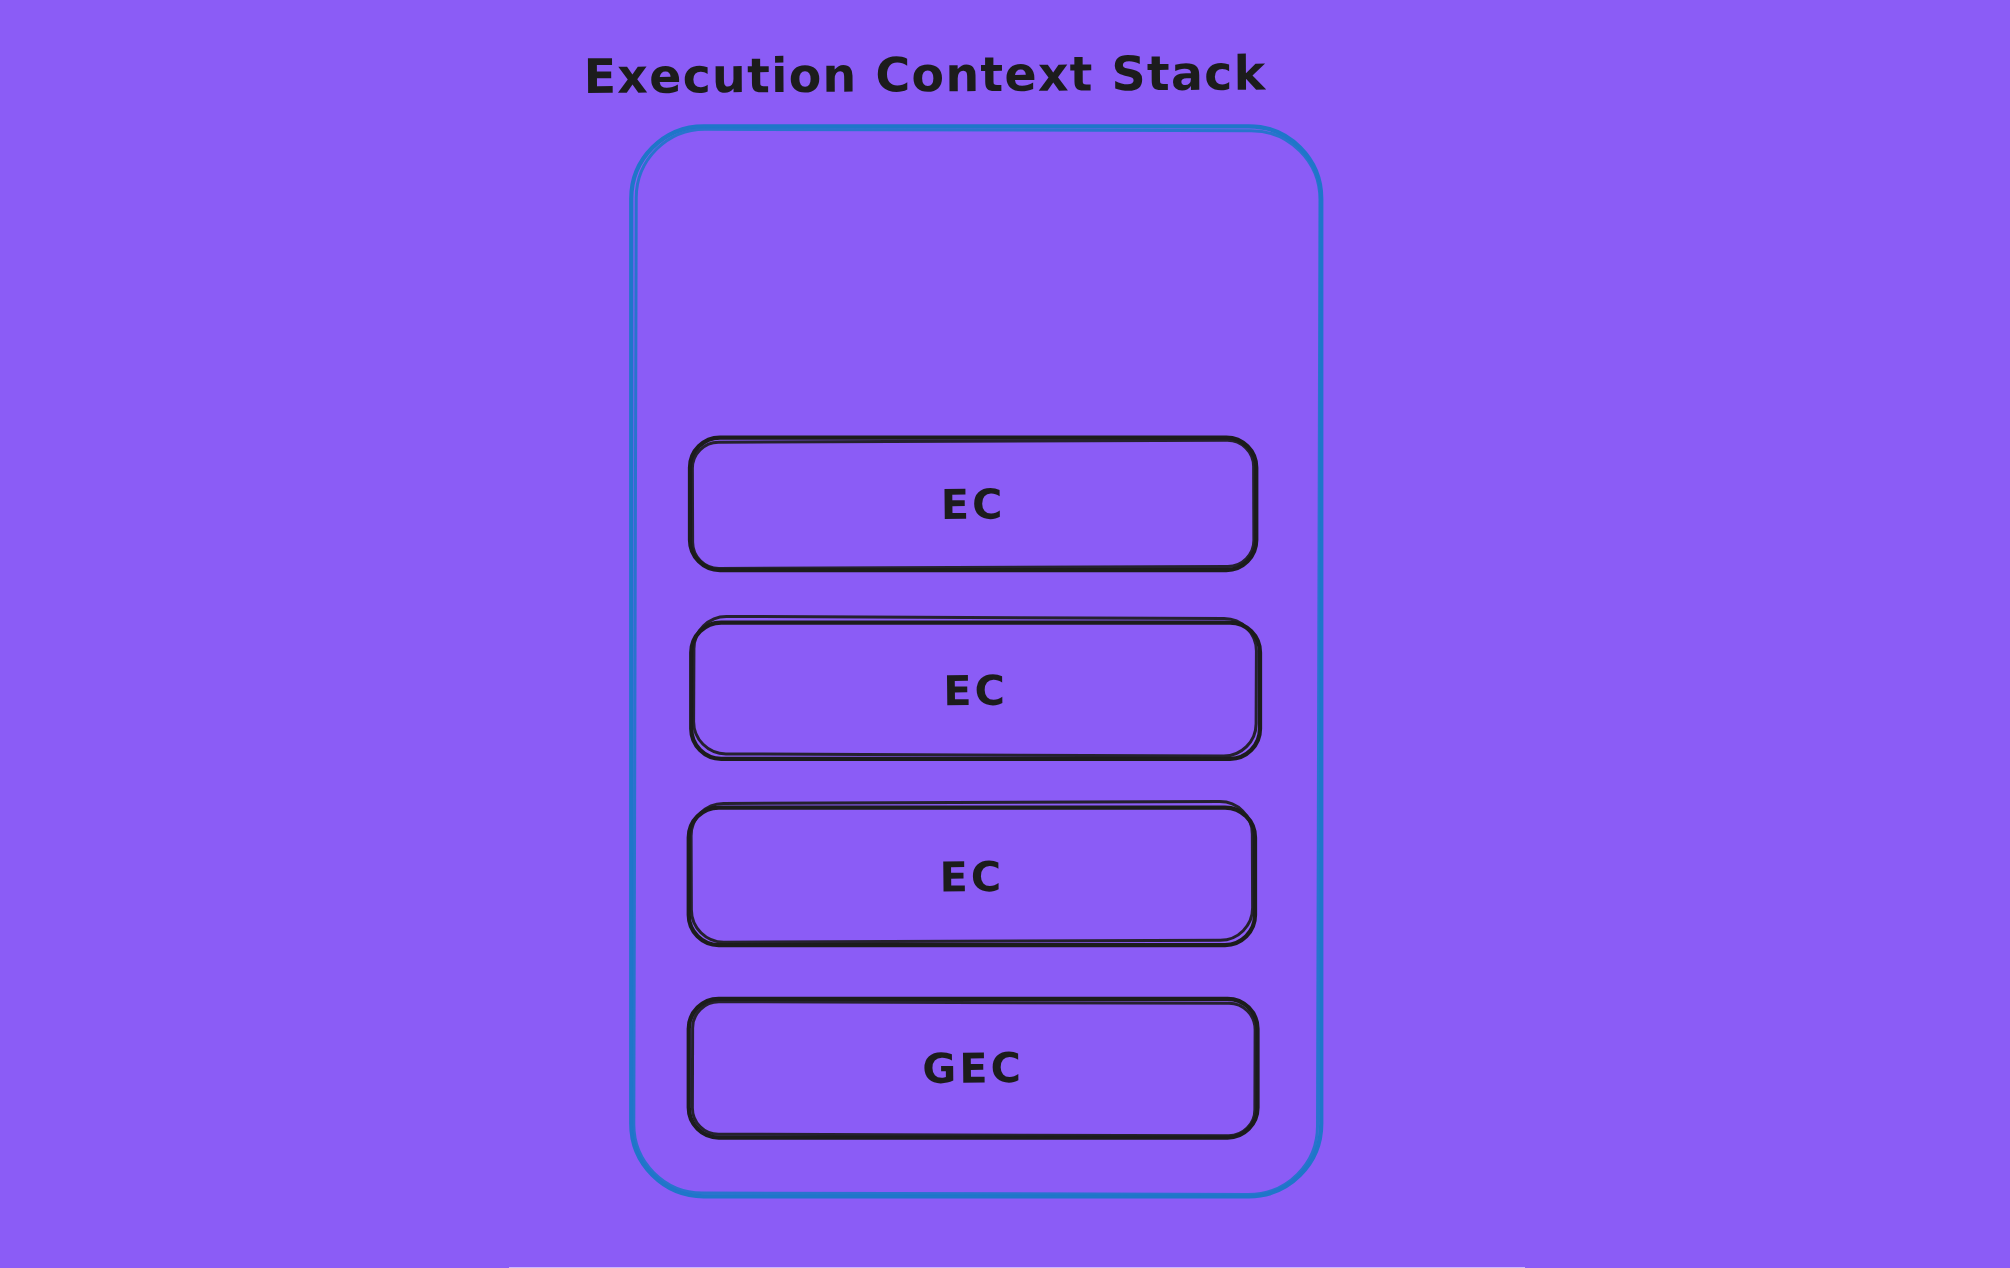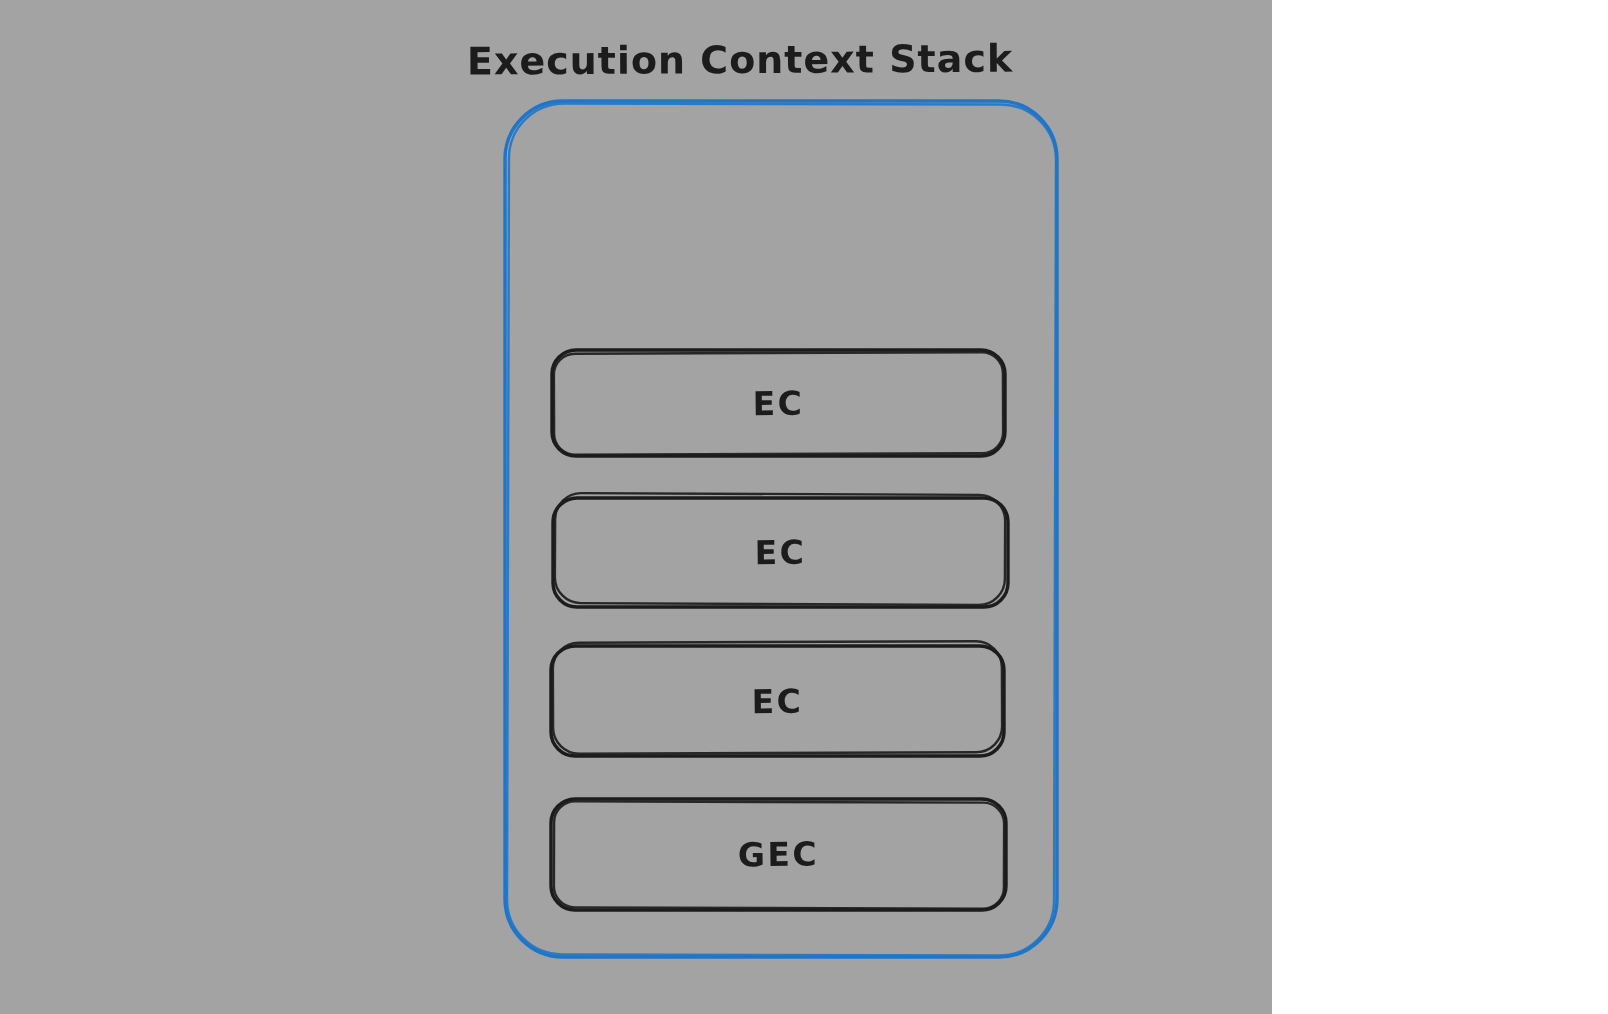--- a/index.html
+++ b/index.html
@@ -3,23 +3,23 @@
 <meta charset="utf-8">
 <style>
   html, body {
     margin: 0;
     padding: 0;
     background: #ffffff;
     font-family: "DejaVu Sans", "Liberation Sans", sans-serif;
   }
   .canvas {
     position: relative;
-    width: 1272px;
+    width: 1608px;
     height: 1014px;
-    background: #a3a3a3;
+    background: #8b5cf6;
     overflow: hidden;
   }
   .diagram-title {
     position: absolute;
     left: 340px;
     top: 38px;
     width: 800px;
     text-align: center;
     font-size: 38px;
     font-weight: 700;

